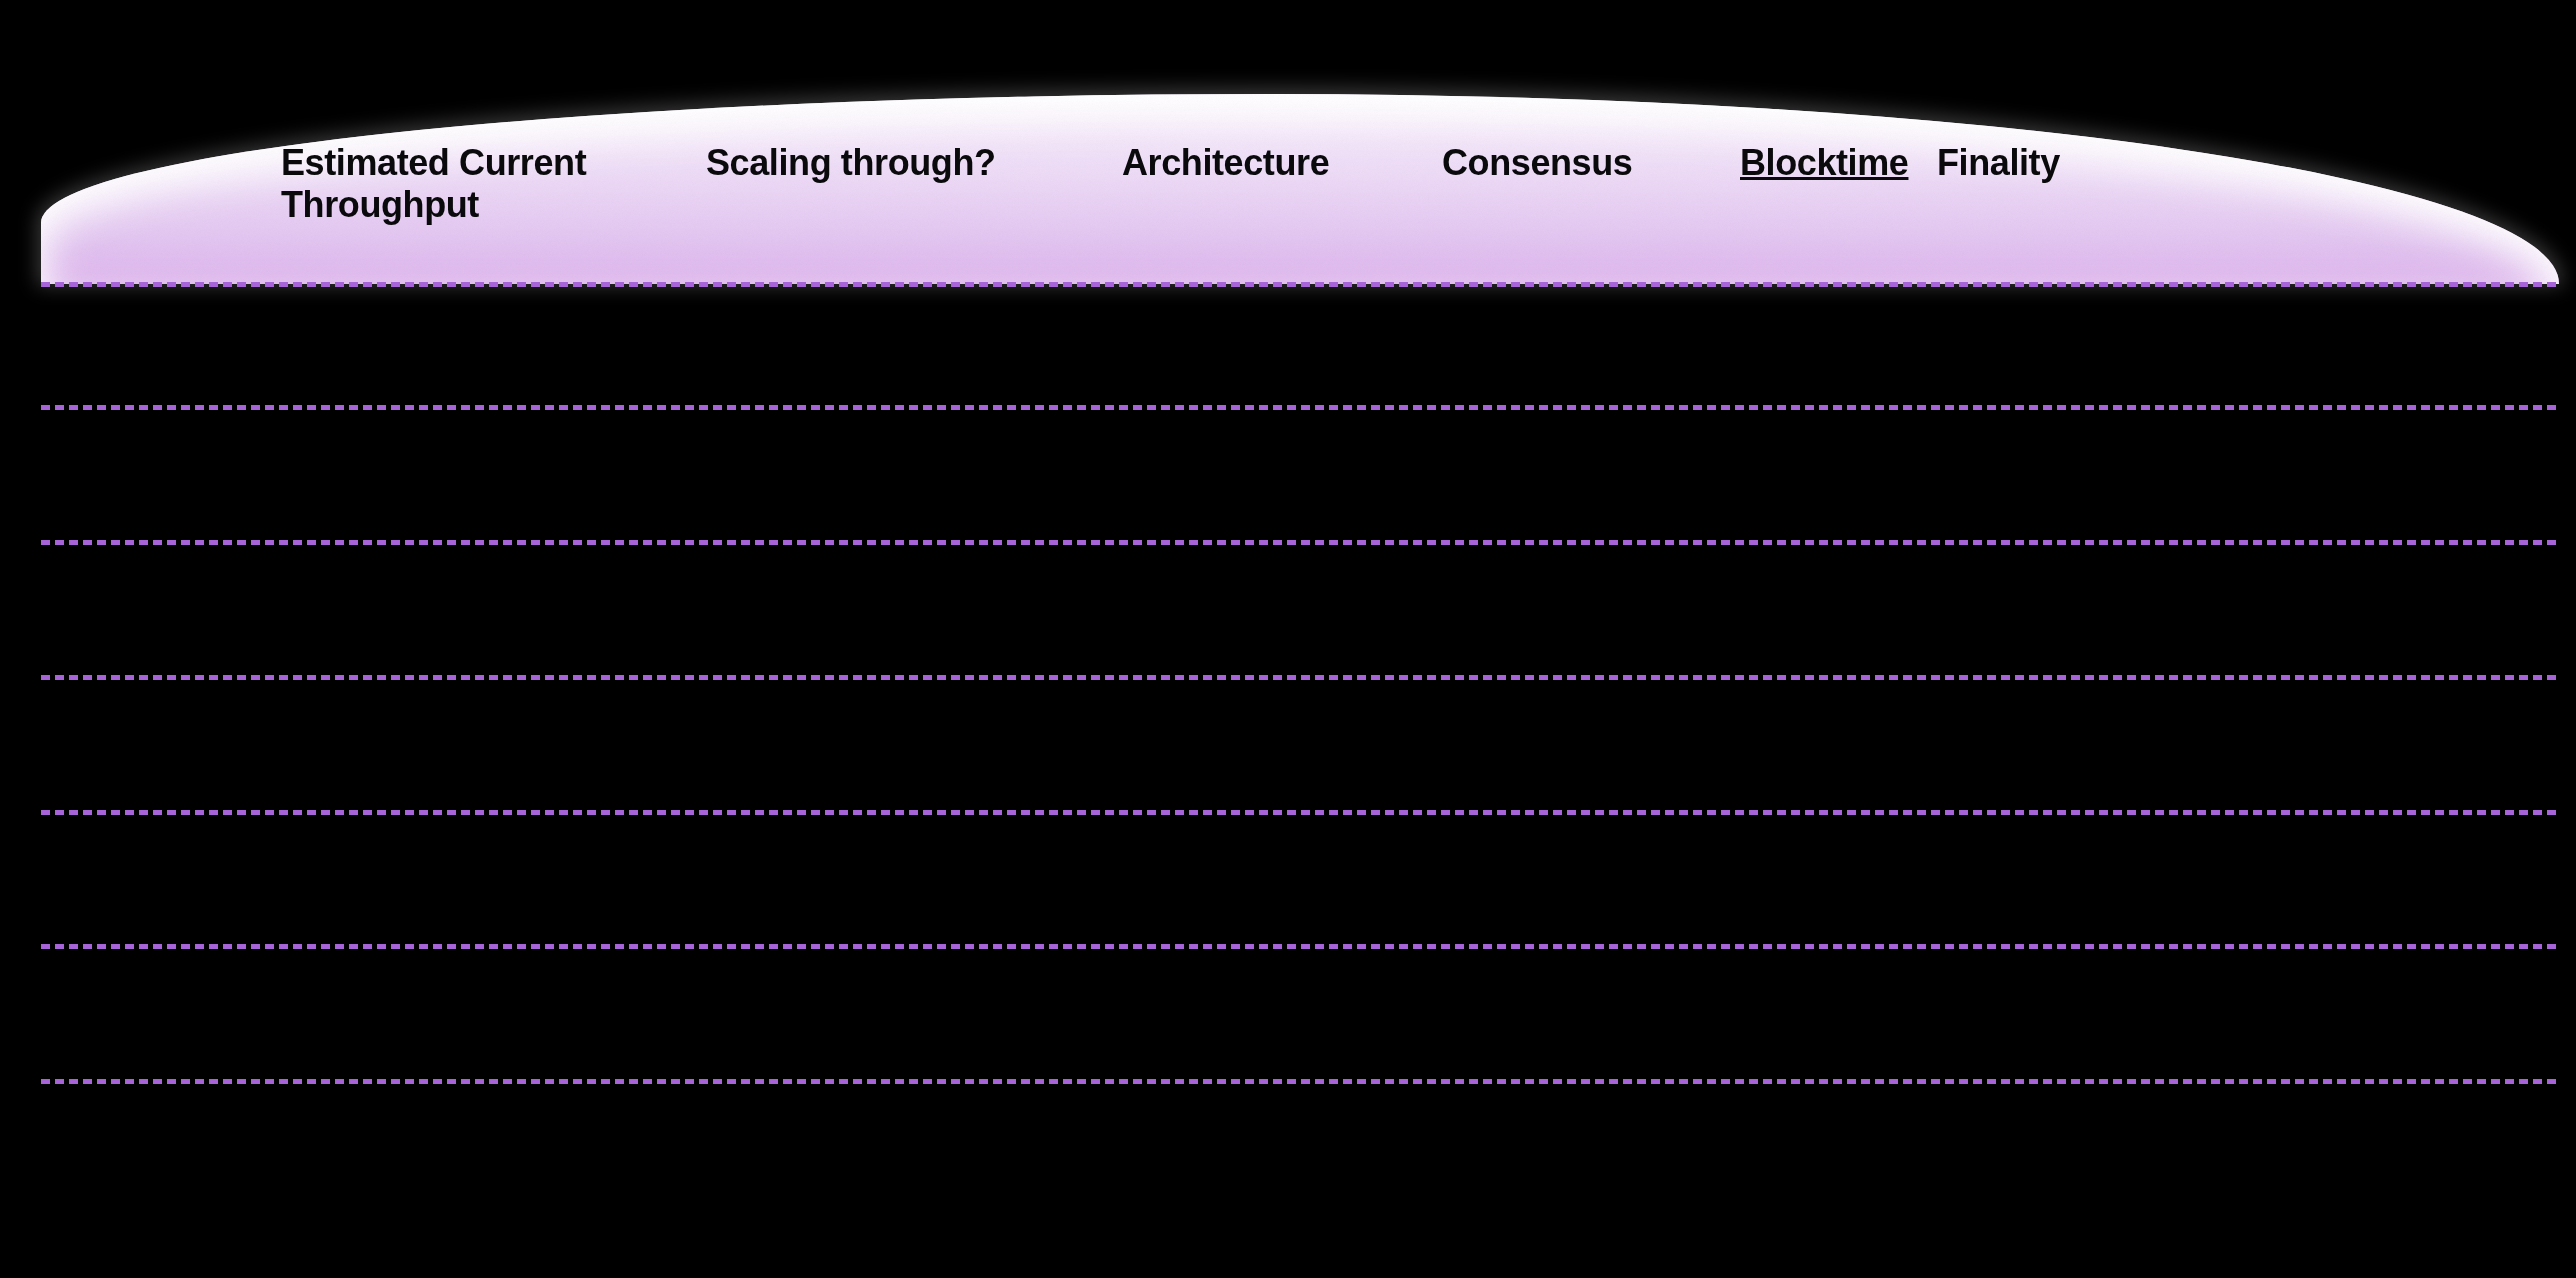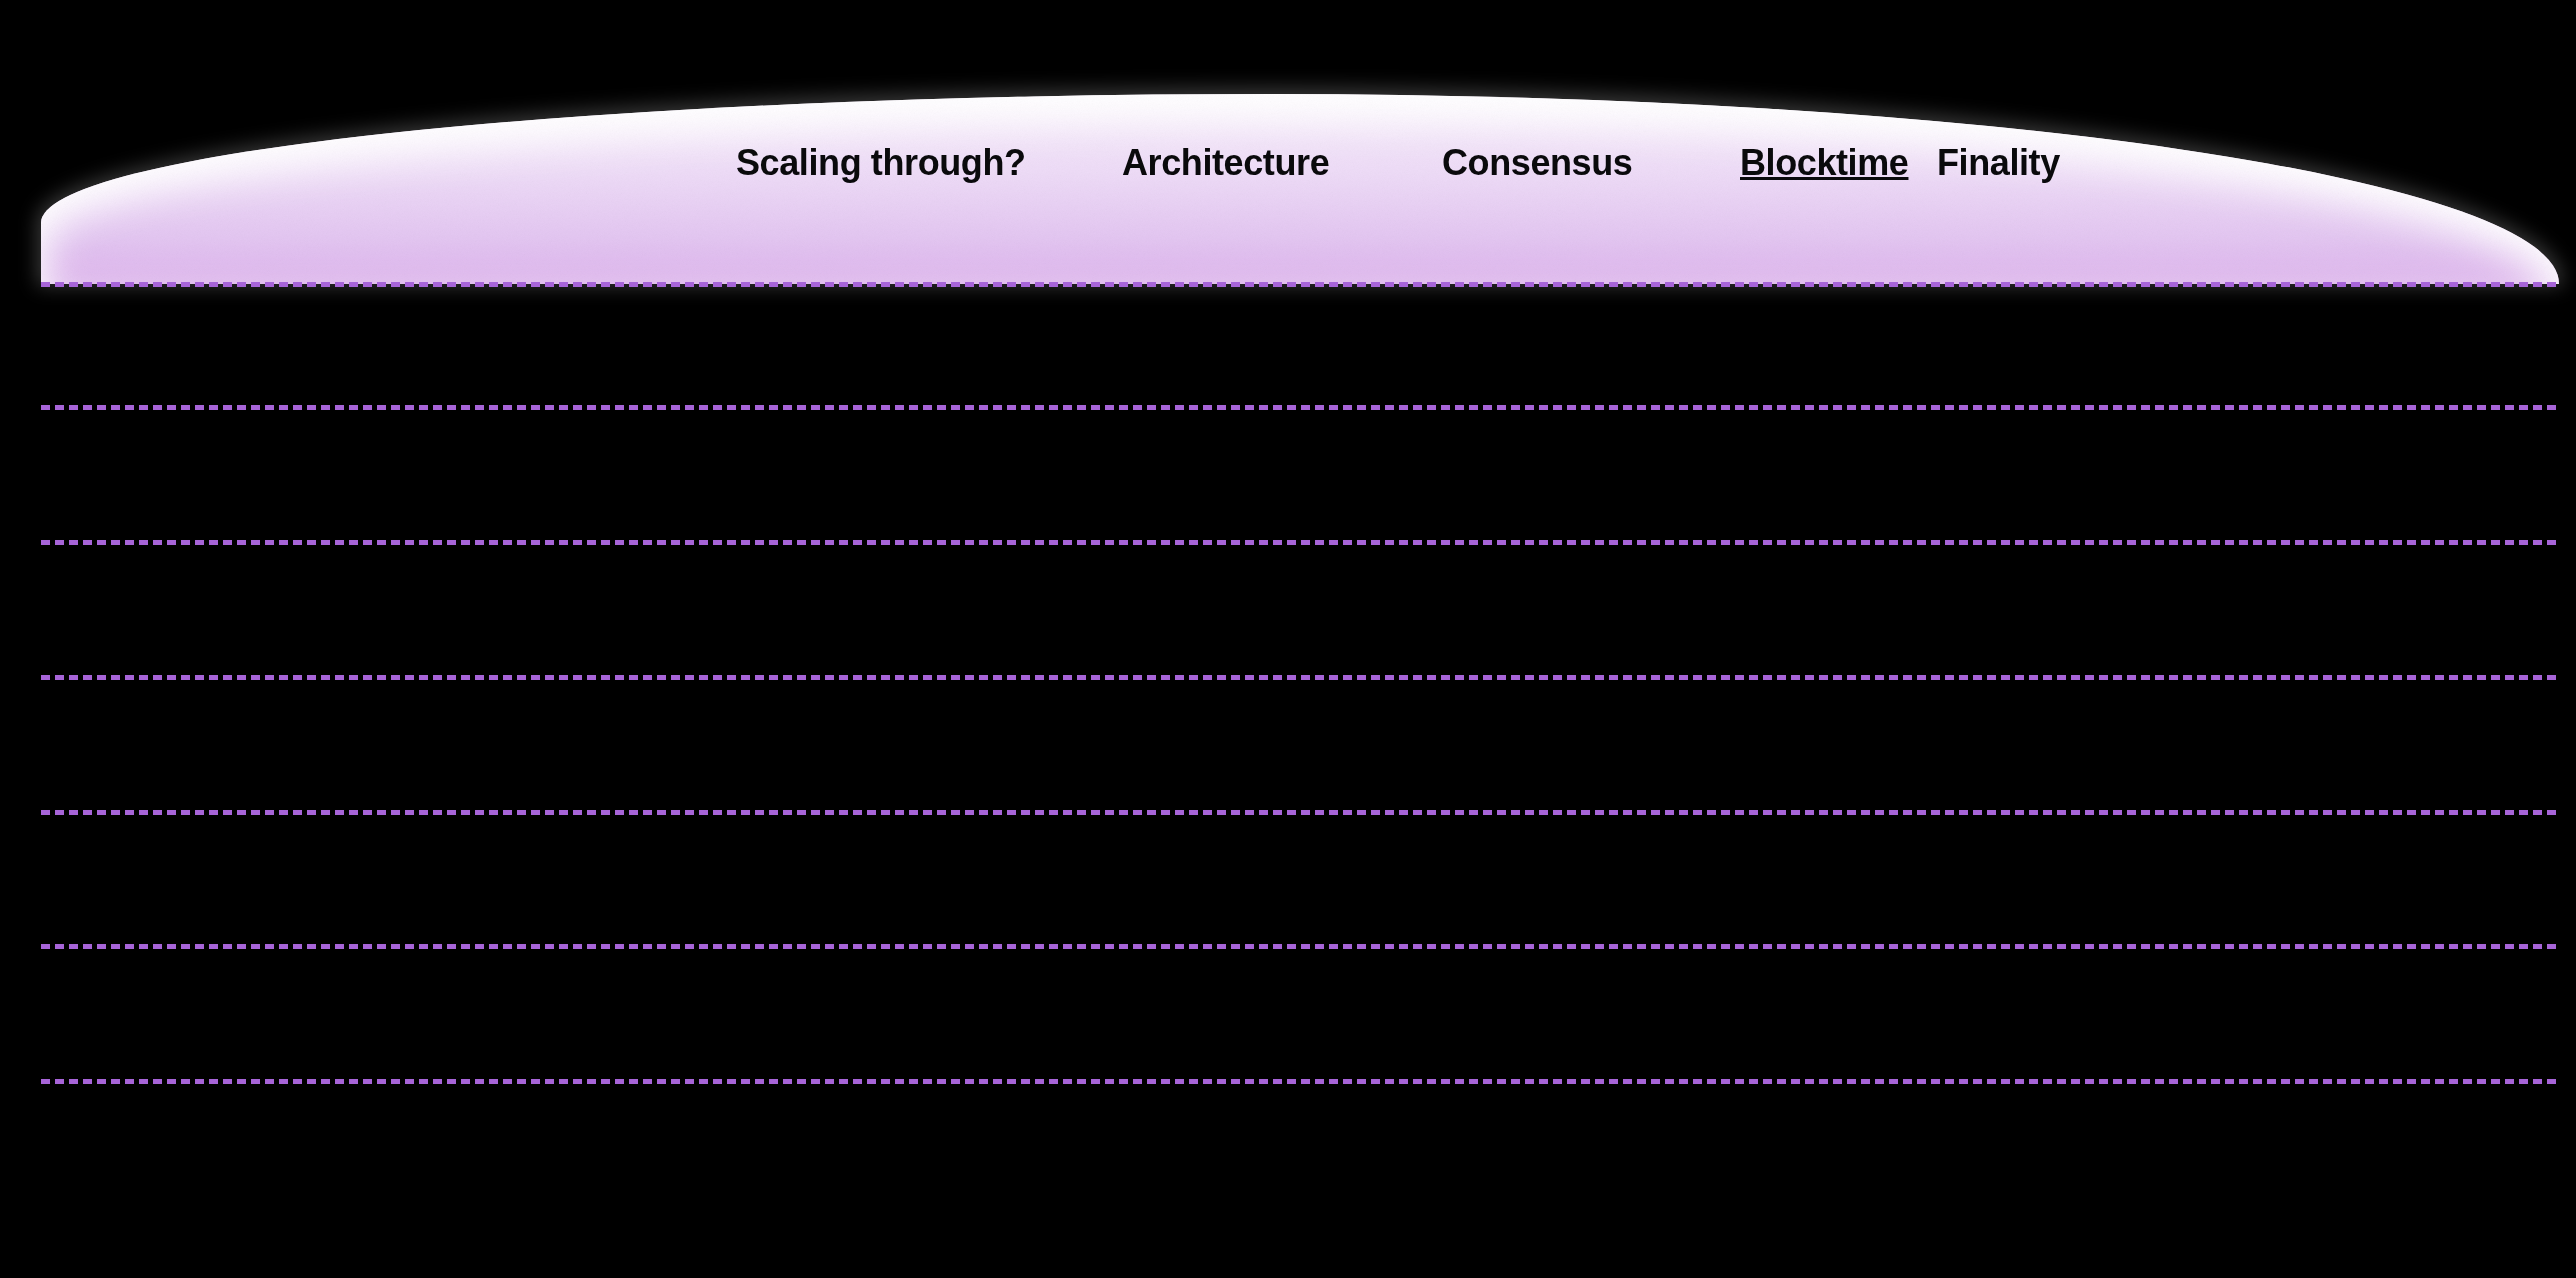--- a/index.html
+++ b/index.html
@@ -42,21 +42,21 @@
     top: 48px;
     font-weight: 700;
     font-size: 36px;
     line-height: 42px;
     letter-spacing: -0.4px;
     color: #0a0a0c;
     white-space: nowrap;
   }
   .hline { display: block; }
   .c1 { left: 240px; }
-  .c2 { left: 665px; margin-left: 30px; }
+  .c2 { left: 665px; }
   .c3 { left: 1081px; text-align: center; }
   .c4 { left: 1401px; }
   .c5 { left: 1699px; text-decoration: underline; }
   .c6 { left: 1896px; }
   .c7 { left: 2188px; }
 
   
   .dash {
     position: absolute;
     height: 4.7px;
@@ -92,20 +92,24 @@
 
   <div class="band">
     <svg class="grain" xmlns="http://www.w3.org/2000/svg" viewBox="0 0 3754 283" width="2518" height="190">
       <filter id="g">
         <feTurbulence type="fractalNoise" baseFrequency="0.9" numOctaves="2" stitchTiles="stitch"></feTurbulence>
         <feColorMatrix type="saturate" values="0"></feColorMatrix>
       </filter>
       <rect width="100%" height="100%" filter="url(#g)" opacity="0.05"></rect>
     </svg>
 
+    <div class="hcell c1">
+      <span class="hline">Estimated Current</span>
+      <span class="hline">Throughput</span>
+    </div>
     <div class="hcell c2">
       <span class="hline">Scaling through?</span>
     </div>
     <div class="hcell c3">
       <span class="hline">Architecture</span>
     </div>
     <div class="hcell c4">
       <span class="hline">Consensus</span>
     </div>
     <div class="hcell c5">

